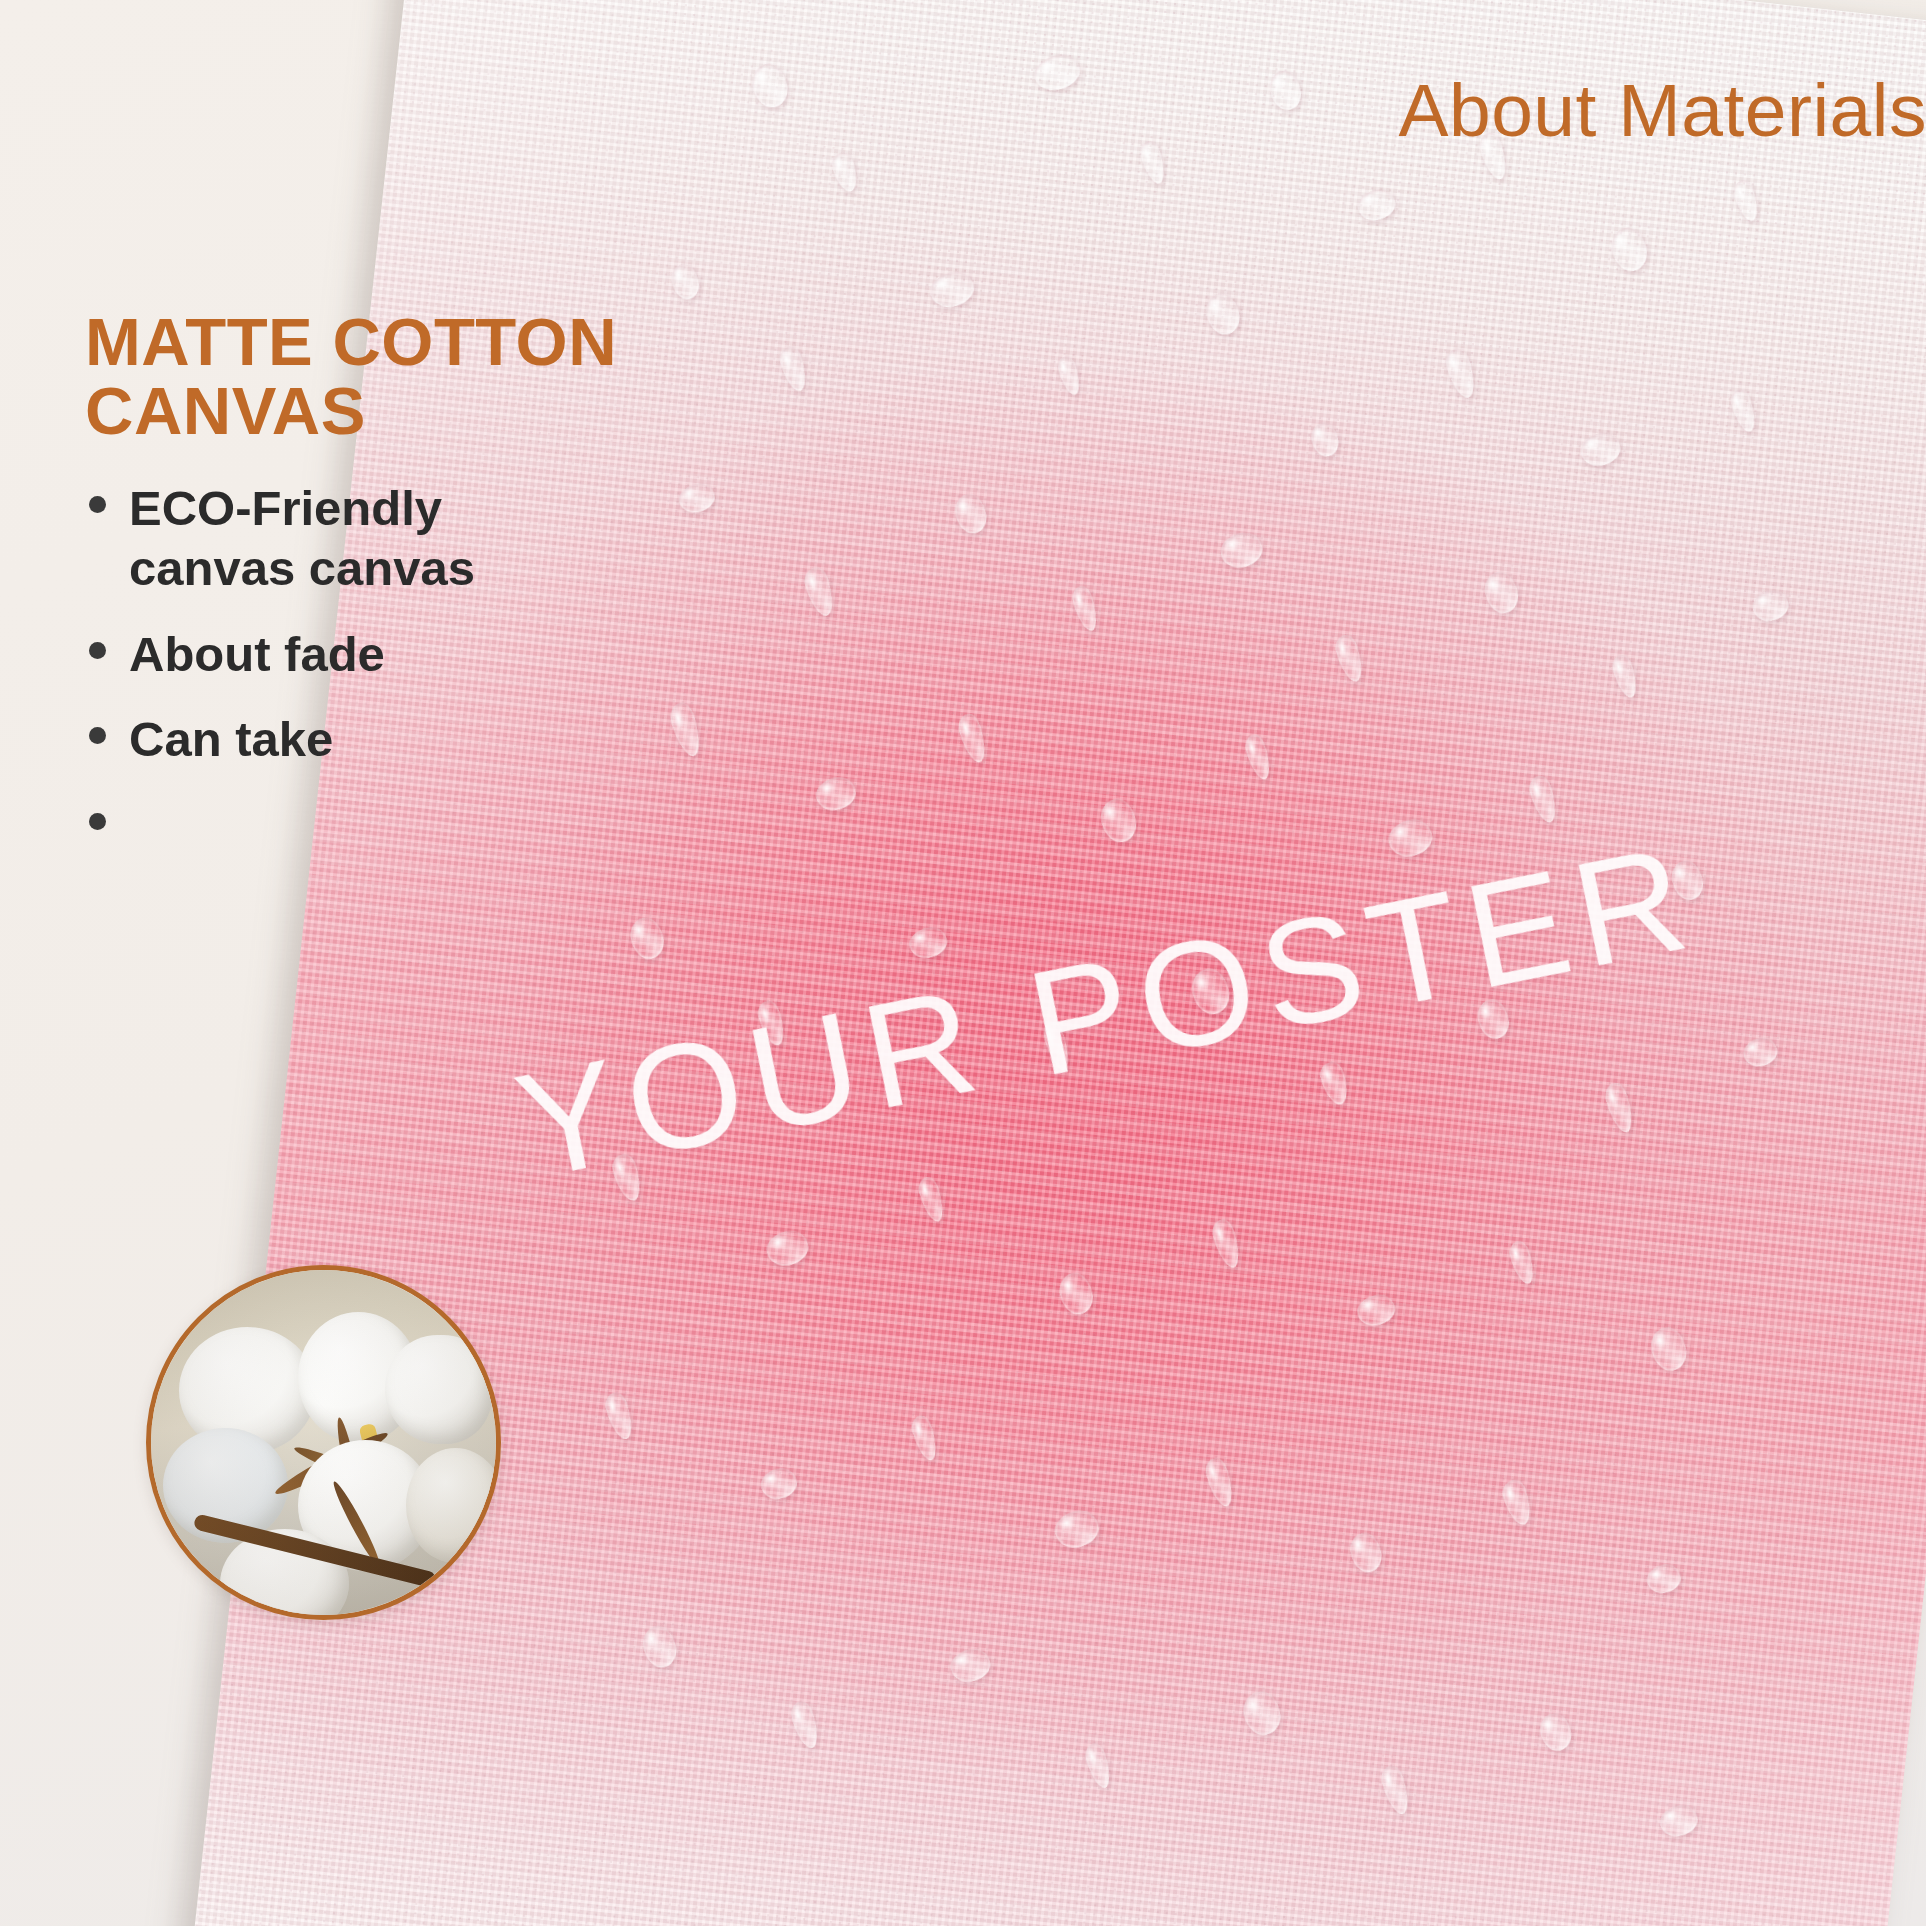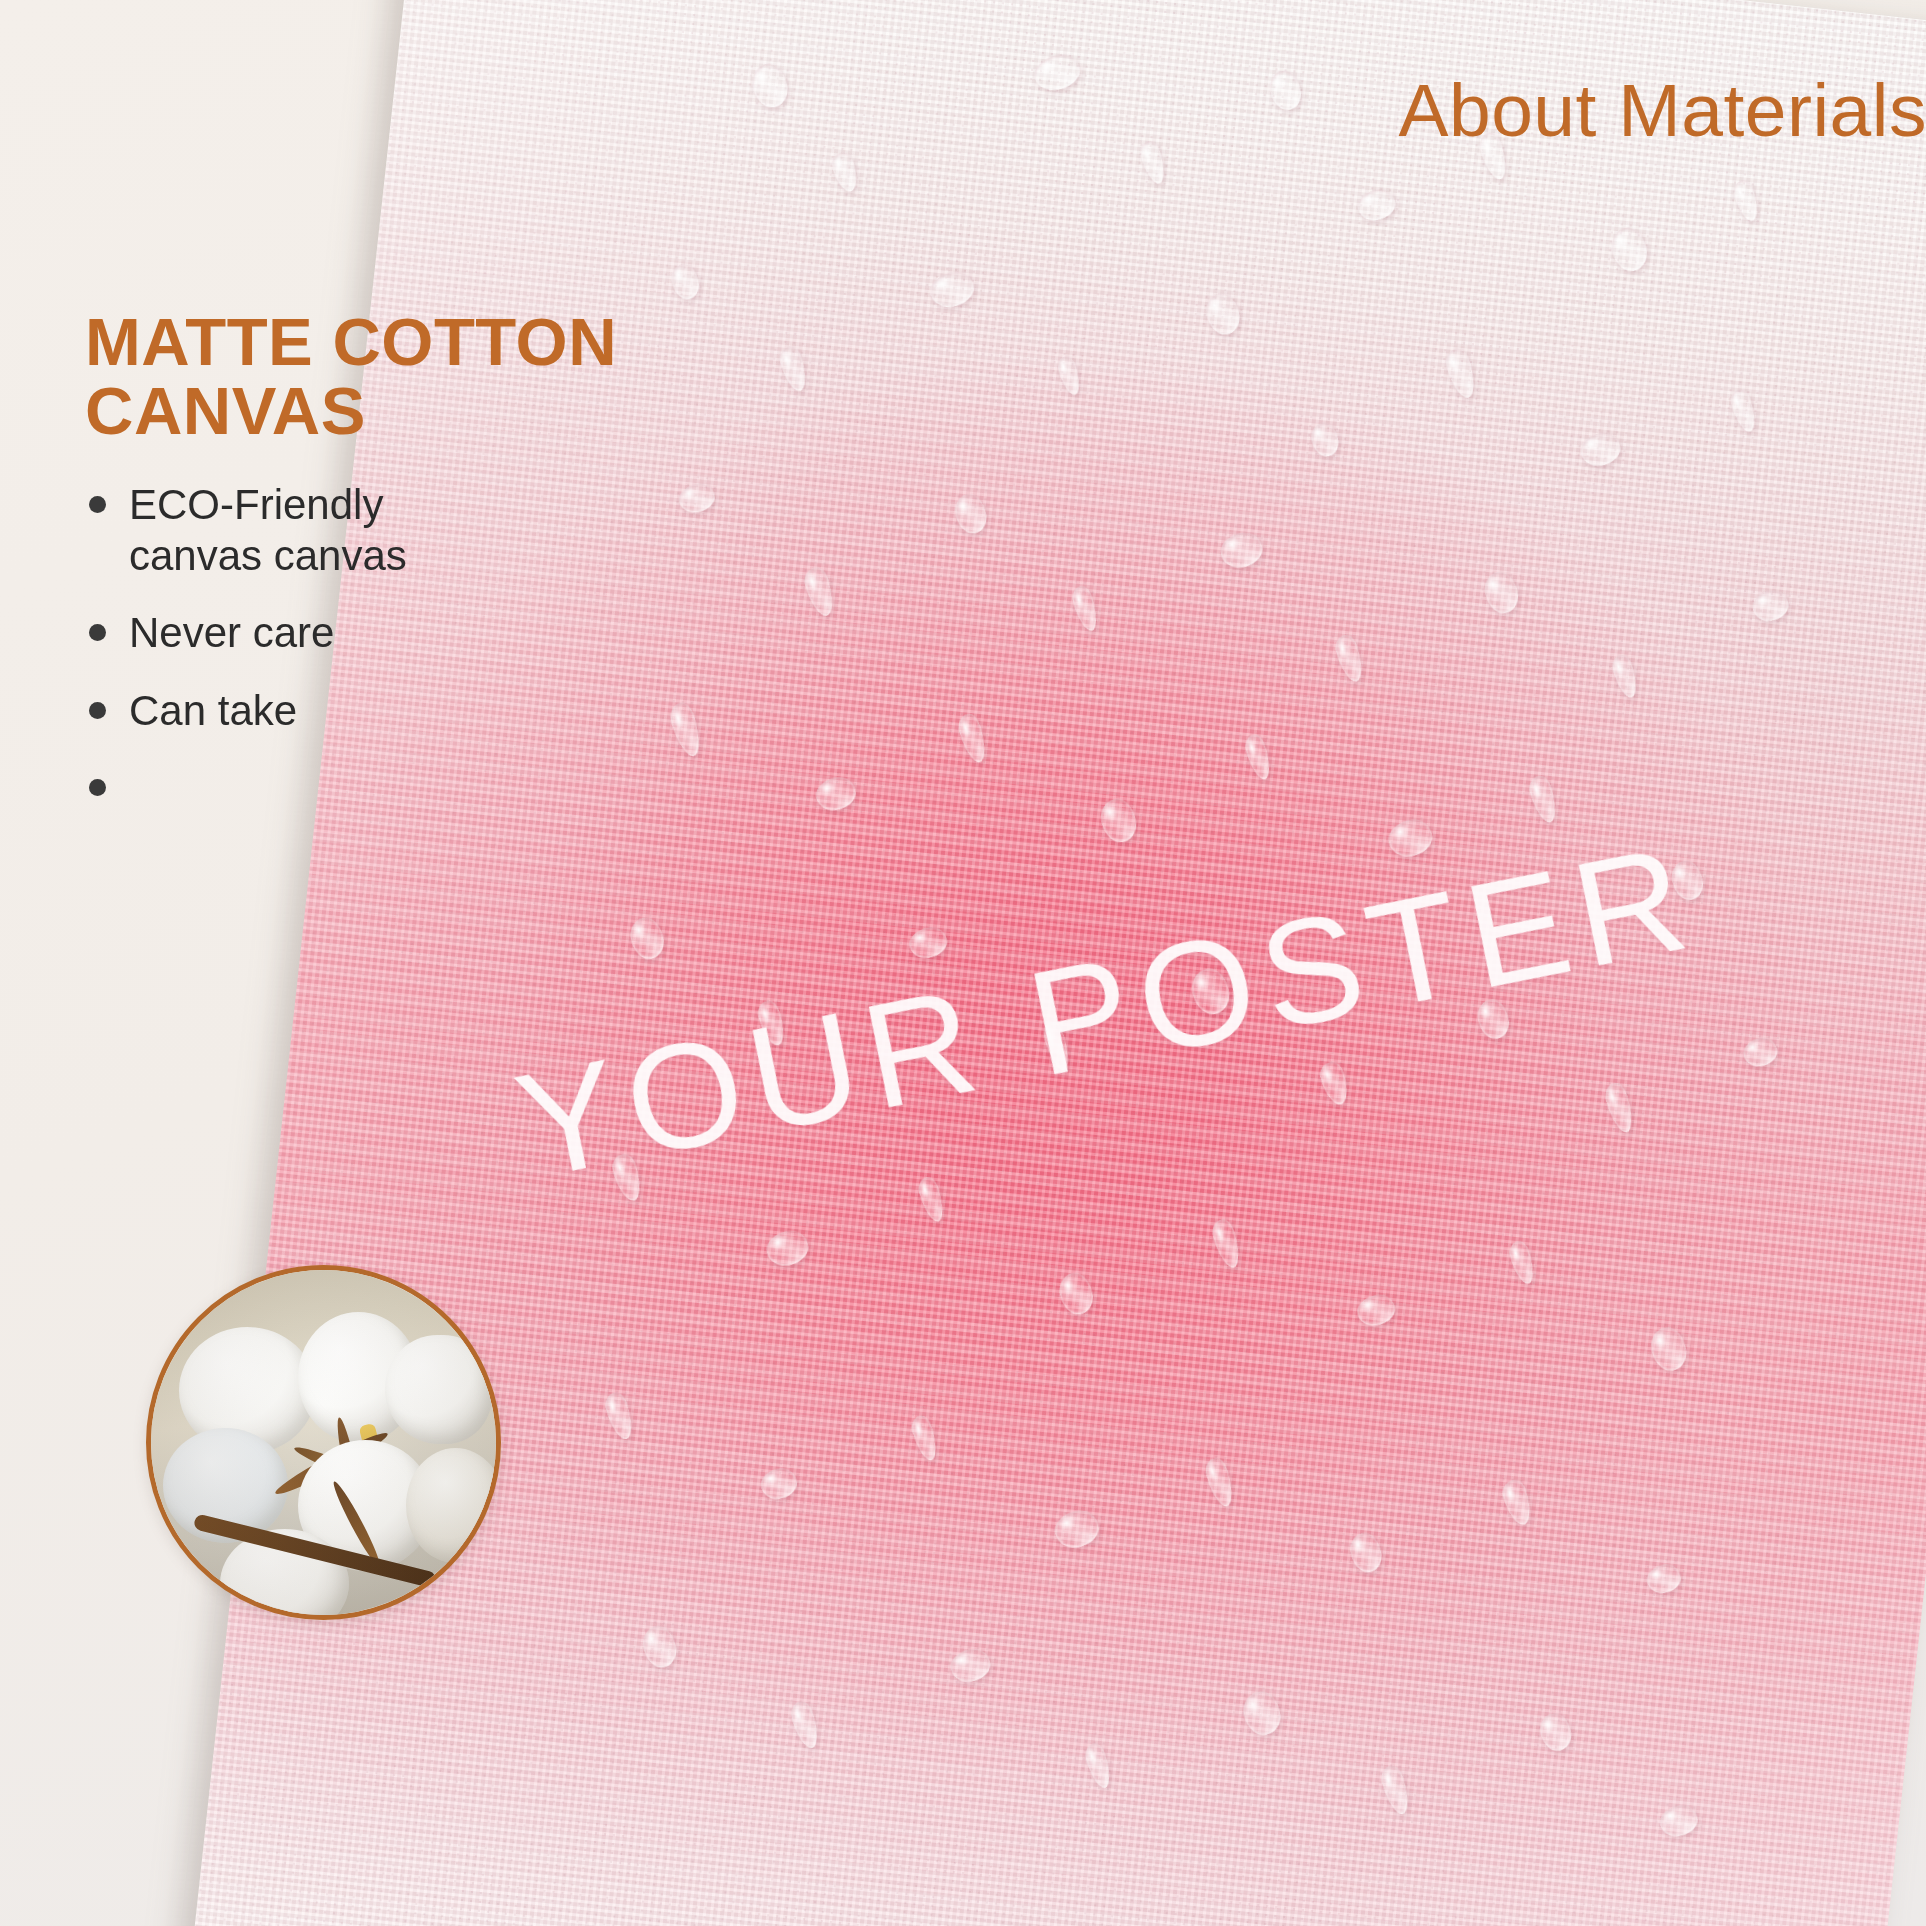--- a/index.html
+++ b/index.html
@@ -98,21 +98,21 @@
     letter-spacing:2.5px; line-height:1.1; margin-bottom:16px;
   }
   .bigtitle{
     font-size:67px; font-weight:700; color:#C06A28;
     line-height:1.03; letter-spacing:0.5px; margin:0 0 34px 0;
     text-transform:uppercase;
   }
   ul.feats{list-style:none;margin:0;padding:0;}
   ul.feats li{
     position:relative;
-    font-size:42px; font-weight:400; color:#2B2B2B;
+    font-size:49px; font-weight:700; color:#2B2B2B;
     line-height:1.22; margin-bottom:26px;
     padding-left:44px;
   }
   ul.feats li .bullet{
     position:absolute; left:4px; top:17px;
     width:17px;height:17px;border-radius:50%;background:#3A3A3A;
   }
   ul.feats li .l2{display:block;}
 
   
@@ -257,21 +257,21 @@
     </div>
 
     <ul class="feats">
       <li>
         <span class="bullet"></span>
         <span>ECO-Friendly</span>
         <span class="l2">canvas canvas</span>
       </li>
       <li>
         <span class="bullet"></span>
-        <span>Never care</span>
+        <span>About fade</span>
       </li>
       <li>
         <span class="bullet"></span>
         <span>Can take</span>
       </li>
       <li>
         <span class="bullet"></span>
       </li>
     </ul>
   </div>

